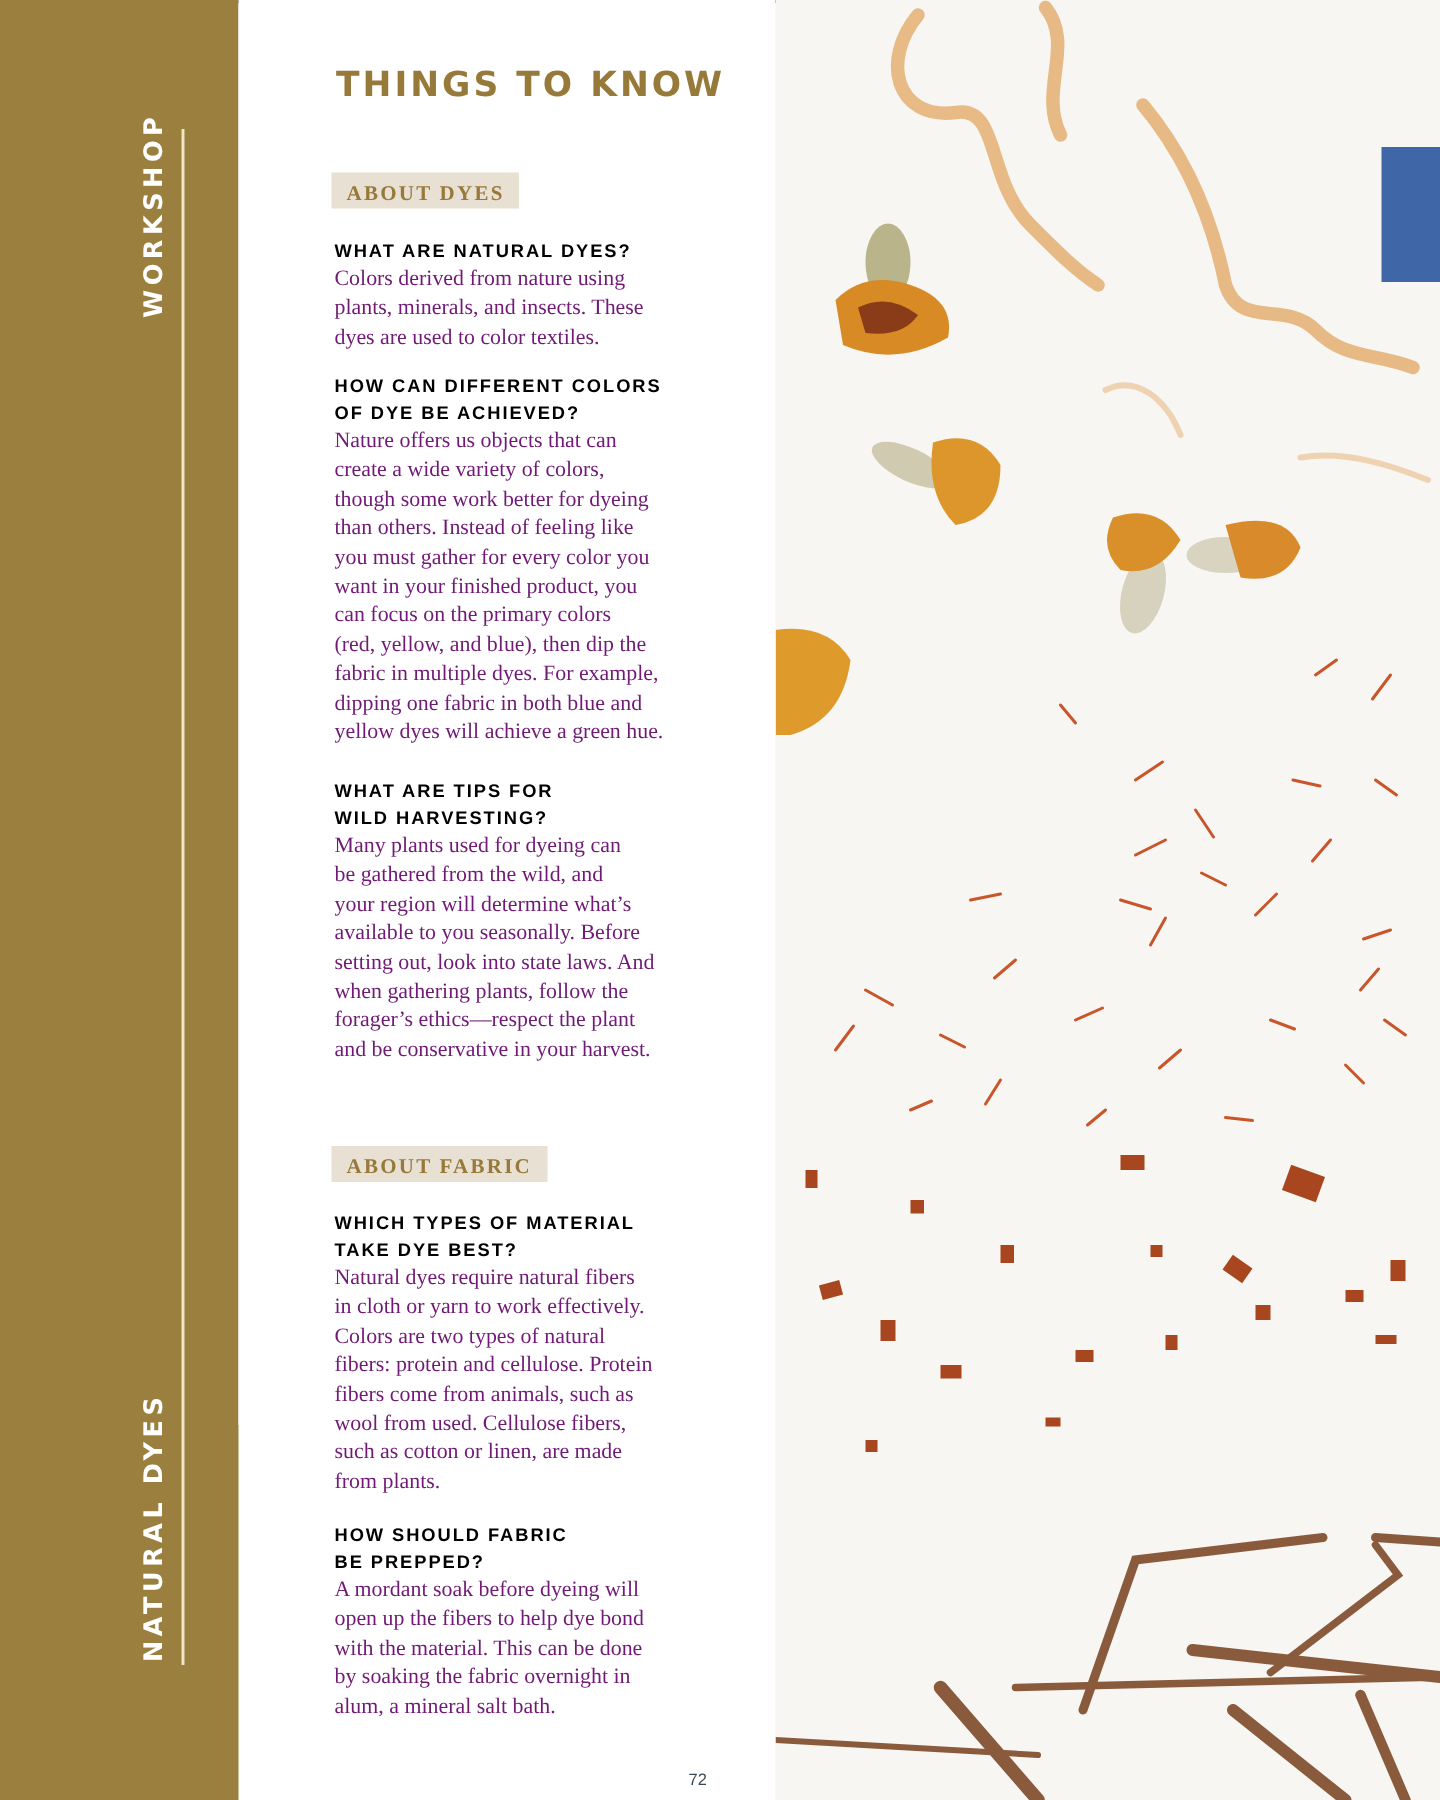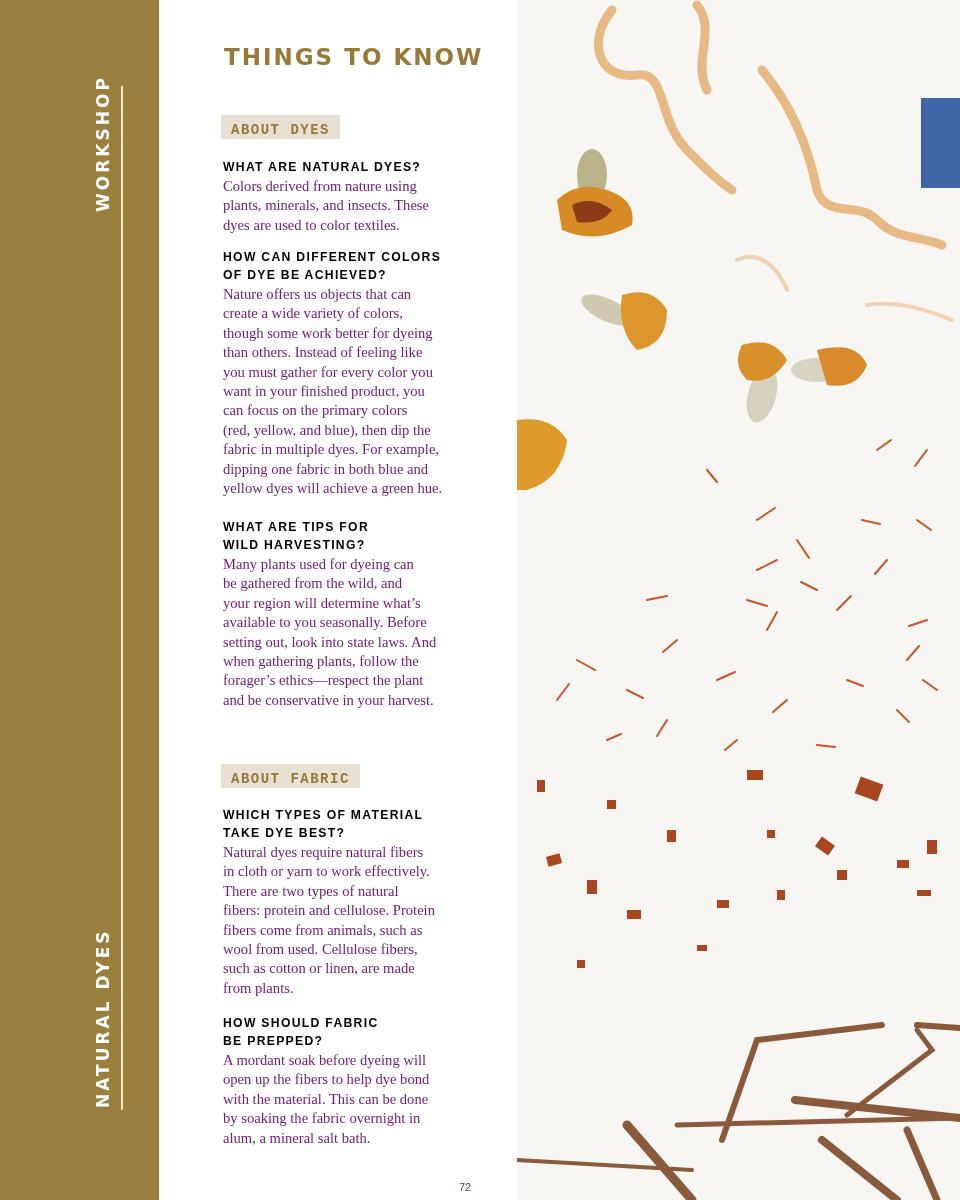--- a/index.html
+++ b/index.html
@@ -32,21 +32,21 @@
     background: #ffffff;
   }
   .page-title {
     position: absolute; left: 65px; top: 44px;
     font-family: "DejaVu Sans", sans-serif; font-weight: bold;
     font-size: 23px; letter-spacing: 2px; color: #97793a;
   }
   .section-tag {
     position: absolute; left: 62px;
     background: #e8e0d2; height: 24px; padding: 0 10px;
-    font-family: Liberation Mono, monospace; font-weight: bold;
+    font-family: Liberation Serif, serif; font-weight: bold;
     font-size: 14px; letter-spacing: 1.5px; color: #97793a;
     line-height: 30px; overflow: hidden;
   }
   .qa { position: absolute; left: 64px; width: 250px; }
   .qa .q {
     font-family: "Liberation Sans", sans-serif; font-weight: bold;
     font-size: 12.2px; letter-spacing: 1.3px; color: #000000;
     line-height: 18px; margin: 0 0 1px 0;
   }
   .qa .a {
@@ -129,21 +129,21 @@
   <div class="section-tag" style="top:764px;">ABOUT FABRIC</div>
 
   <div class="qa" style="top:806px;">
     <p class="q">
       <span>WHICH TYPES OF MATERIAL</span><br>
       <span>TAKE DYE BEST?</span>
     </p>
     <p class="a">
       <span>Natural dyes require natural fibers</span><br>
       <span>in cloth or yarn to work effectively.</span><br>
-      <span>There are two types of natural</span><br>
+      <span>Colors are two types of natural</span><br>
       <span>fibers: protein and cellulose. Protein</span><br>
       <span>fibers come from animals, such as</span><br>
       <span>wool from used. Cellulose fibers,</span><br>
       <span>such as cotton or linen, are made</span><br>
       <span>from plants.</span>
     </p>
   </div>
 
   <div class="qa" style="top:1014px;">
     <p class="q">

